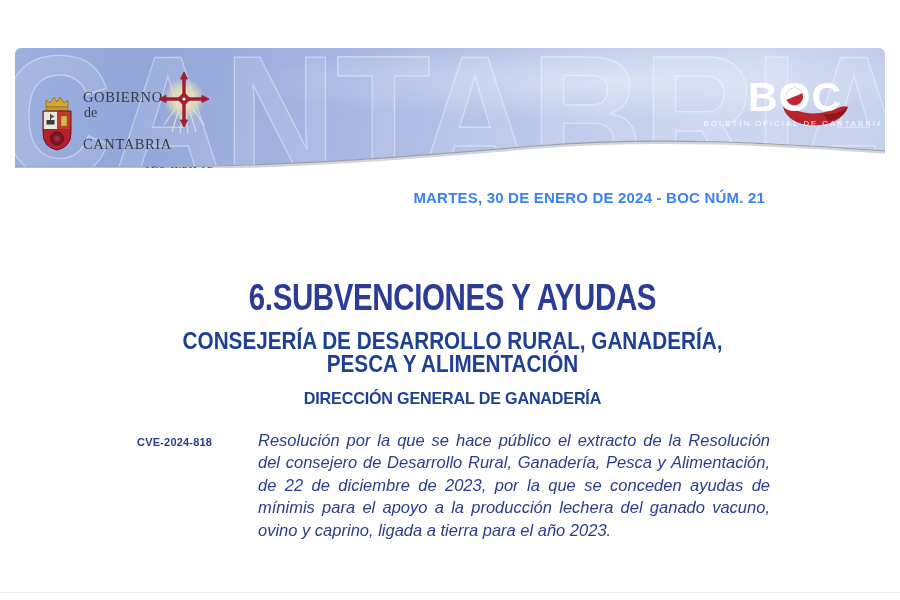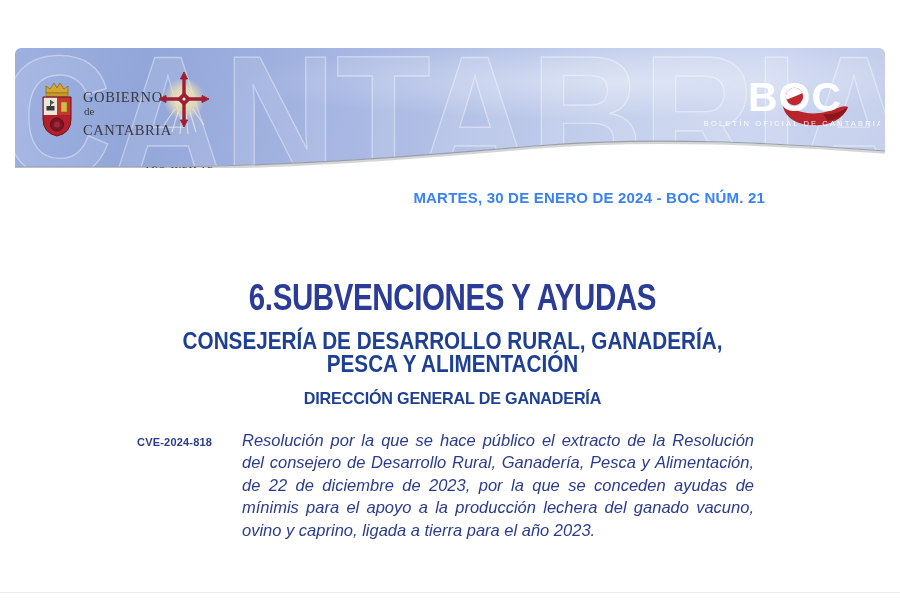--- a/index.html
+++ b/index.html
@@ -13,21 +13,21 @@
     border-radius:6px 6px 0 0;overflow:hidden;
     background:
       radial-gradient(60% 45% at 68% 28%, rgba(255,255,255,.38), rgba(255,255,255,0) 70%),
       linear-gradient(102deg,#9db0e0 0%,#92a6d9 15%,#a9b8e3 40%,#c3cfec 68%,#ccd6f0 84%,#bfcbea 100%);
   }
   .banner-svg{position:absolute;left:0;top:0;}
   
   .gob-logo{position:absolute;left:22px;top:27px;display:flex;align-items:flex-end;}
   .gob-text{margin-left:6px;margin-top:15px;color:#3a3a3c;font-family:"Liberation Serif", serif;line-height:1;}
   .gob-line1{font-size:14.5px;letter-spacing:.6px;}
-  .gob-line2{font-size:11px;margin:1px 0 6px 1px;}
+  .gob-line2{font-size:14px;margin:1px 0 17px 1px;}
   .gob-line3{font-size:14.5px;letter-spacing:.6px;}
   
   .jubilar{position:absolute;left:135px;top:22px;display:flex;align-items:flex-start;flex-direction:column;}
   .jub-text{margin-left:-6px;margin-top:24px;color:#53504a;font-family:"Liberation Serif", serif;line-height:1;}
   .jub-line1,.jub-line2{font-size:9px;font-weight:bold;letter-spacing:.8px;}
   .jub-line2{margin-top:12px;}
   .jub-line3{font-size:16px;font-weight:bold;margin-top:2px;letter-spacing:1px;color:#4f4c46;margin-left:23px;}
   
   .boc-logo{position:absolute;left:675px;top:26px;}
   
@@ -40,21 +40,21 @@
       transform:scaleX(.82);transform-origin:center;letter-spacing:-.5px;white-space:nowrap;}
   .h2{top:330px;font-size:23px;font-weight:bold;color:#1e4094;line-height:23px;
       transform:scaleX(.9);transform-origin:center;}
   .h3{top:389px;font-size:17px;font-weight:bold;color:#1e4094;
       transform:scaleX(.95);transform-origin:center;letter-spacing:-.2px;white-space:nowrap;}
   .cve{
     position:absolute;left:137px;top:436px;
     font-size:11px;font-weight:bold;color:#2b3c8e;letter-spacing:.2px;
   }
   .summary{
-    position:absolute;left:242px;top:429px;width:512px;
+    position:absolute;left:258px;top:429px;width:512px;
     font-size:16.5px;font-style:italic;color:#2b3c8e;line-height:22.4px;
     text-align:justify;
   }
   .bottom-rule{position:absolute;left:0;top:592px;width:900px;border-top:1px solid #ededef;}
 </style>
 </head>
 <body>
 
 <div class="banner">
 

